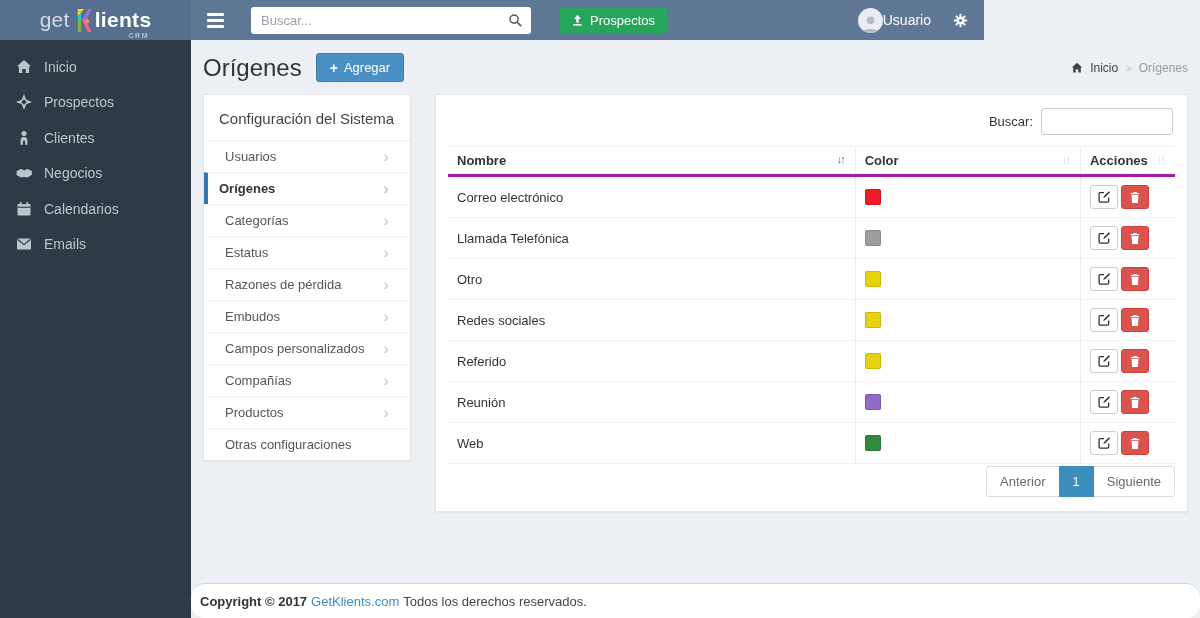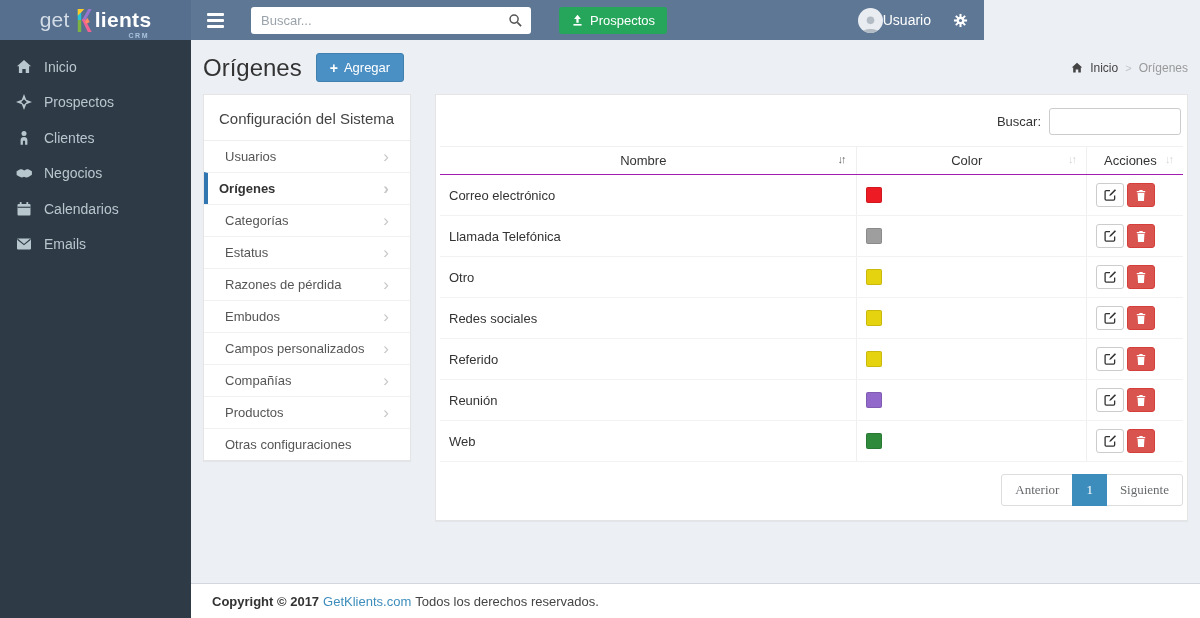--- a/index.html
+++ b/index.html
@@ -47,45 +47,45 @@
 
   
   .config-box { width:208px; background:#fff; border:1px solid #e4e4e4; box-shadow:0 1px 1px rgba(0,0,0,.04); }
   .config-title { padding:15px 15px 13px; font-size:15px; color:#444; border-bottom:1px solid #eee; }
   .config-item { display:flex; align-items:center; padding:8px 21px; font-size:13px; color:#555; border-top:1px solid #f1f1f1; cursor:pointer;text-align:center; }
   .config-item:first-of-type { border-top:none; }
   .config-item .chev { margin-left:auto; color:#c8c8c8; font-size:17px; line-height:13px; }
   .config-item.active { border-left:4px solid #3276b1; padding-left:11px; font-weight:700; color:#333; }
 
   
-  .table-box { flex:1; background:#fff; border:1px solid #e4e4e4; box-shadow:0 1px 1px rgba(0,0,0,.04); padding:10px 4px 14px; }
+  .table-box { flex:1; background:#fff; border:1px solid #e4e4e4; box-shadow:0 1px 1px rgba(0,0,0,.04); padding:10px 12px 14px; }
   .table-search { display:flex; justify-content:flex-end; align-items:center; gap:8px; font-size:13px; color:#333; margin:3px 2px 11px 0; }
   .table-search input { width:132px; height:27px; border:1px solid #ccc; border-radius:3px; padding:0 8px; font-family:inherit; font-size:13px; outline:none; }
   table.origins { width:100%; border-collapse:collapse; font-size:13px; color:#333; }
-  table.origins th { text-align:center; font-weight:400; padding:6px 9px; border-top:1px solid #f0f0f0; border-bottom:1px solid #a21caf; cursor:pointer; }
+  table.origins th { text-align:left; font-weight:700; padding:6px 9px; border-top:1px solid #f0f0f0; border-bottom:3px solid #a21caf; cursor:pointer; }
   table.origins th .sort { float:right; color:#d6d6d6; font-size:11px; letter-spacing:-2px; padding-right:2px; }
   table.origins th .sort.active { color:#666; }
   table.origins td { padding:8px 9px; border-bottom:1px solid #f2f2f2; height:39px; }
   .col-name { width:56%; }
   .col-color { width:31%; border-left:1px solid #efefef; }
   .col-actions { width:13%; border-left:1px solid #efefef; }
   .swatch { display:block; width:16px; height:16px; border-radius:2px; box-shadow:inset 0 0 0 1px rgba(0,0,0,.12); }
   .actions { display:flex; gap:3px; }
   .btn-edit, .btn-delete { width:28px; height:24px; border-radius:3px; display:flex; align-items:center; justify-content:center; cursor:pointer; }
   .btn-edit { background:#fff; border:1px solid #ccc; color:#333; }
   .btn-delete { background:#d9534f; border:1px solid #d43f3a; color:#fff; }
 
-  .pagination { display:flex; justify-content:flex-end; margin-top:12px;font-family:Liberation Serif, serif; }
+  .pagination { display:flex; justify-content:flex-end; margin-top:2px; }
   .page-btn { font-size:13px; font-family:inherit; padding:7px 13px; border:1px solid #ddd; background:#fff; color:#676a6c; cursor:pointer; margin-left:-1px; }
   .page-btn.prev { border-radius:3px 0 0 3px; margin-left:0; }
   .page-btn.next { border-radius:0 3px 3px 0; }
   .page-btn.active { background:#3c8dbc; border-color:#3c8dbc; color:#fff; position:relative; }
 
   
-  .footer { position:absolute; left:0; bottom:0; width:1009px; height:35px; background:#fff; border-top:1px solid #d2d6de; display:flex; align-items:center; padding:0 21px; font-size:13px; color:#444; }
+  .footer { position:absolute; left:0; bottom:0; width:1009px; height:35px; background:#fff; border-top:1px solid #d2d6de; display:flex; align-items:center; padding:0 9px; font-size:13px; color:#444;border-radius:14px; }
   .footer b { color:#333; margin-right:4px; }
   .footer a { color:#3c8dbc; text-decoration:none; margin-right:4px; cursor:pointer; }
 
   .icon svg { display:block; }
 </style>
 </head>
 <body>
 
 <div class="topbar">
   <div class="logo">

